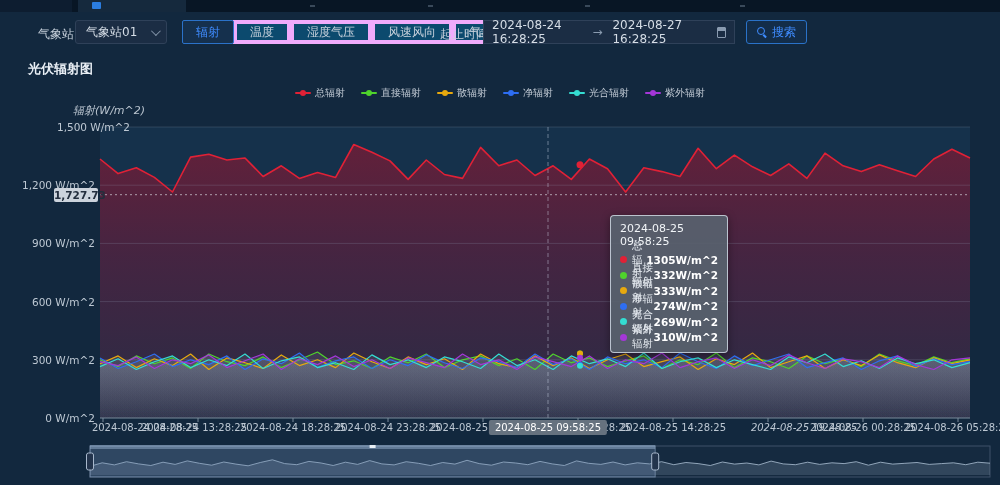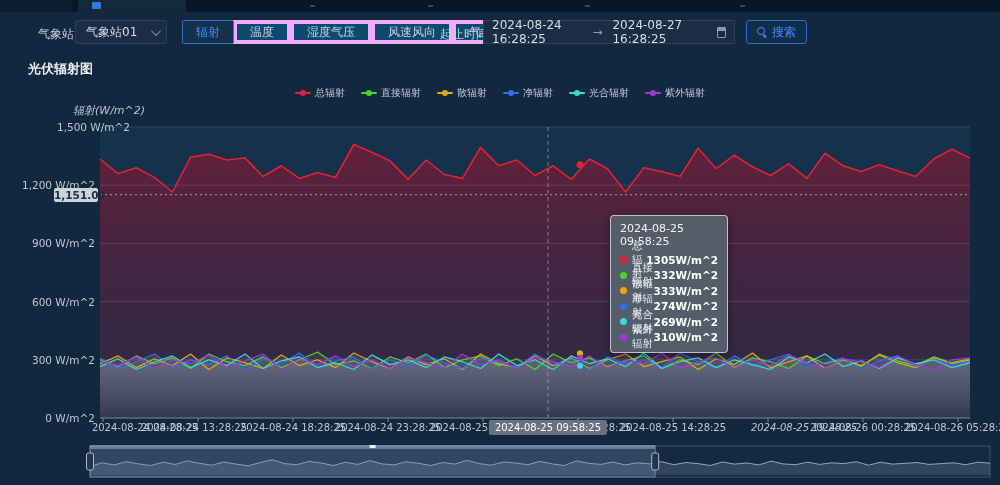--- a/index.html
+++ b/index.html
@@ -247,21 +247,21 @@
       <div class="xlabel" style="left: 194px;">2024-08-24 13:28:25</div>
       <div class="xlabel" style="left: 293px;">2024-08-24 18:28:25</div>
       <div class="xlabel" style="left: 388px;">2024-08-24 23:28:25</div>
       <div class="xlabel" style="left: 483px;">2024-08-25 04:28:25</div>
       <div class="xlabel" style="left: 578px;">2024-08-25 09:28:25</div>
       <div class="xlabel" style="left: 673px; text-align: right;">2024-08-25 14:28:25</div>
       <div class="xlabel" style="left: 804px; font-style: italic;">2024-08-25 19:28:25</div>
       <div class="xlabel" style="left: 863px;">2024-08-26 00:28:25</div>
       <div class="xlabel" style="left: 958px;">2024-08-26 05:28:25</div>
     </div>
-  <div class="markline-label">1,151.09</div>
+  <div class="markline-label">1,727.73</div>
   <div class="pointer-label">2024-08-25 09:58:25</div>
 
   <div class="tooltip">
     <div class="tooltip-title">2024-08-25 09:58:25</div>
     <div id="ttrows">
         <div class="tt-row">
           <div class="tt-dot" style="background: rgb(224, 33, 54);"></div>
           <div class="tt-name">总辐射</div>
           <div class="tt-val">1305W/m^2</div>
         </div>

